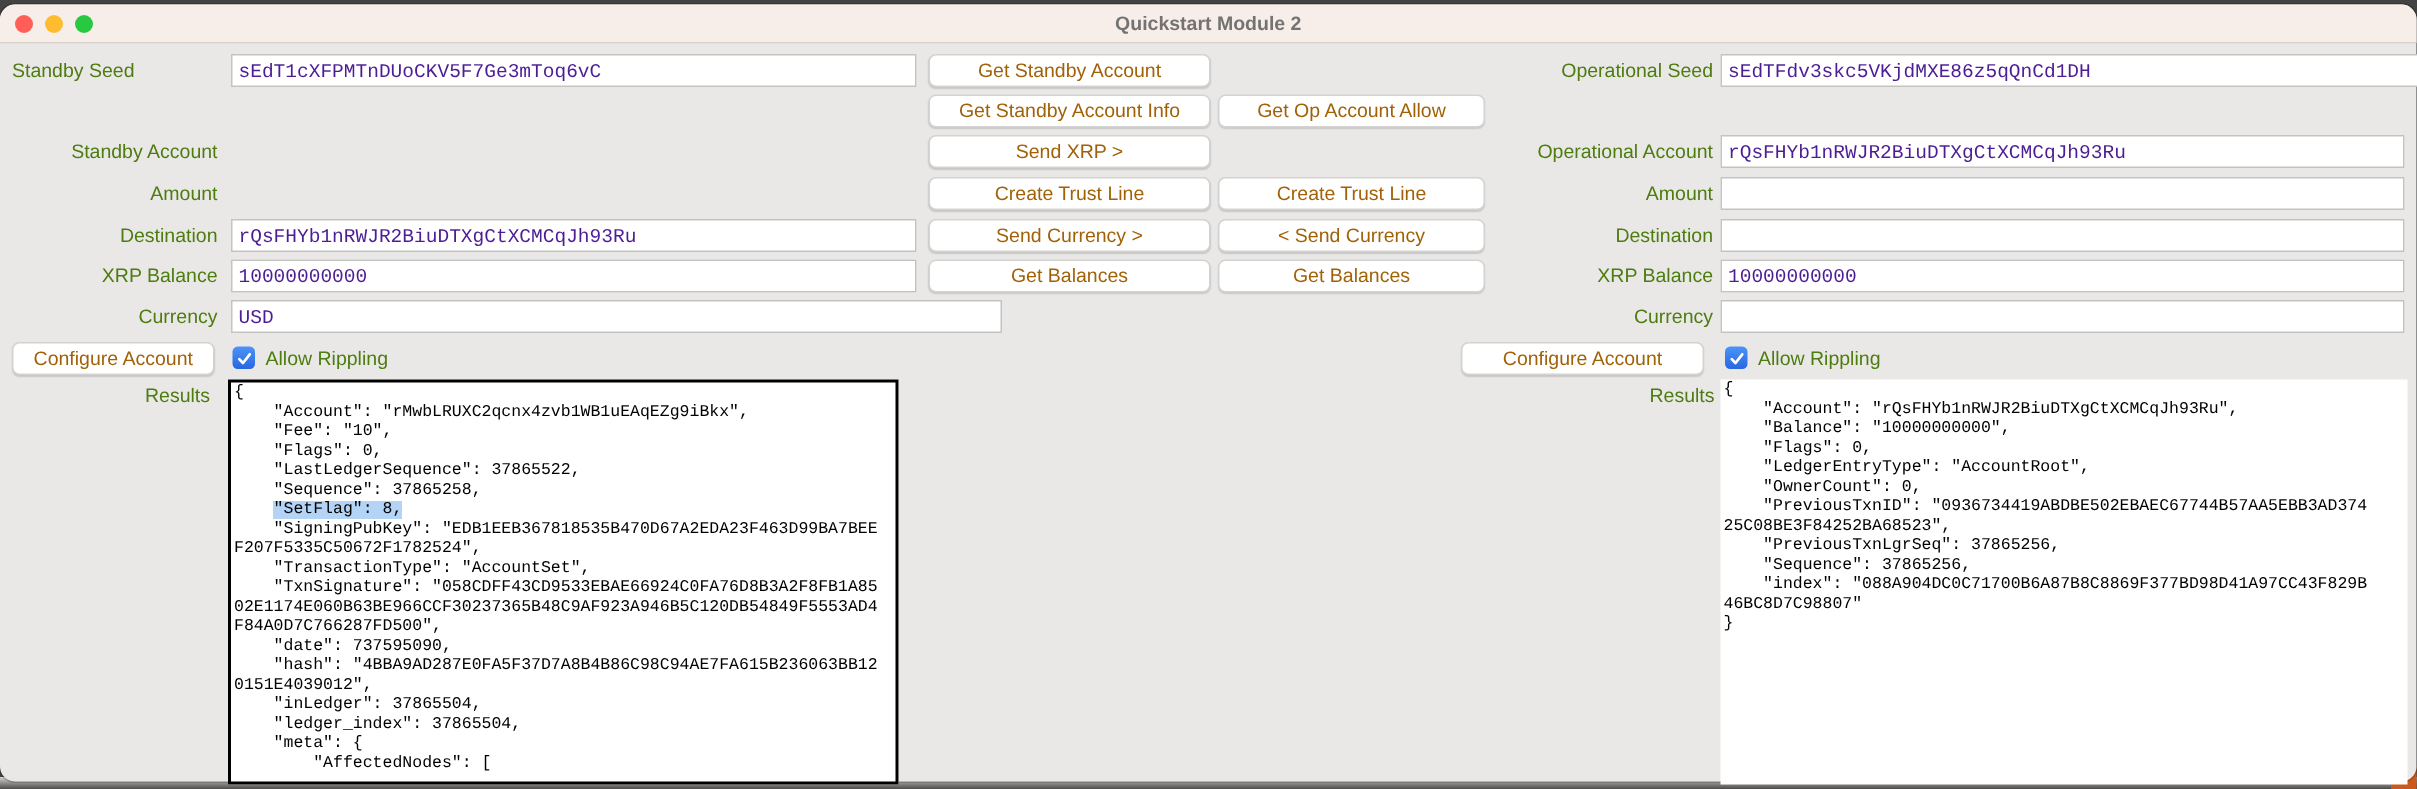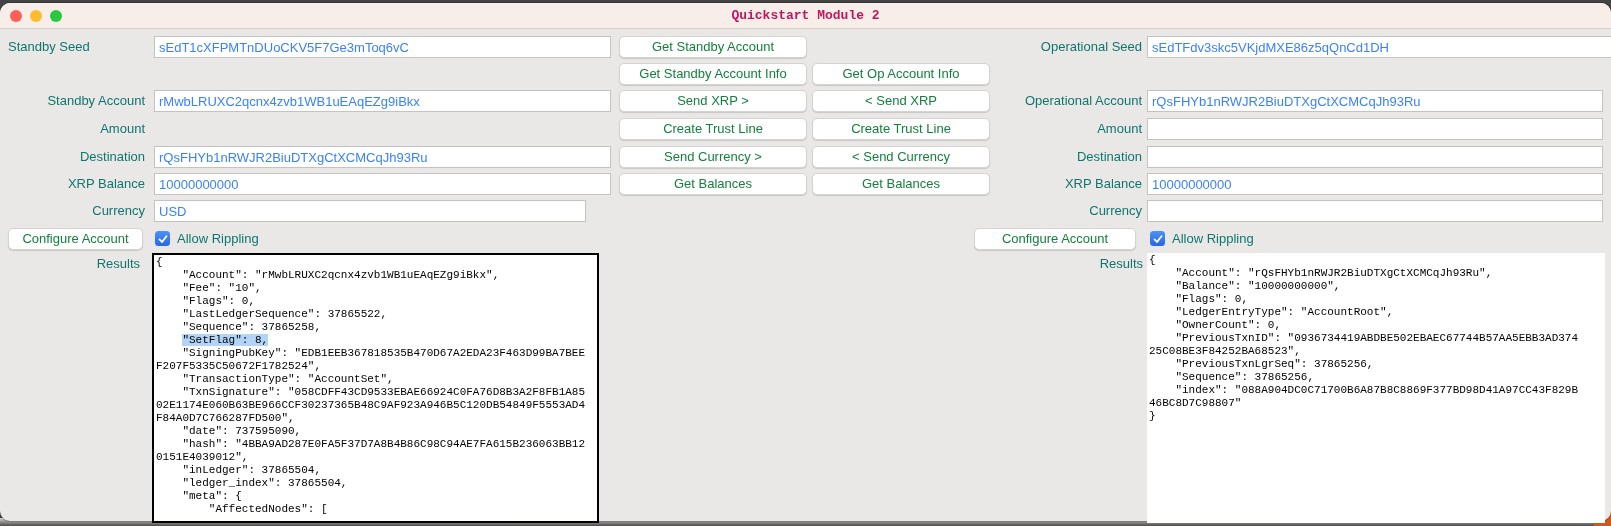--- a/index.html
+++ b/index.html
@@ -4,33 +4,33 @@
 <style>
   html,body{margin:0;padding:0;width:1611px;height:526px;overflow:hidden;
     background:#434343;font-family:"Liberation Sans",sans-serif;}
   .desktop-strip{position:absolute;left:0;bottom:0;width:1611px;height:8px;
     background:linear-gradient(#d8d6d3 0%,#8a8885 55%,#4e4c4a 100%);}
   .desktop-corner{position:absolute;right:0;bottom:0;width:17px;height:15px;background:#cc5a1e;}
   .window{position:absolute;left:0;top:3px;width:1611px;height:518px;background:#e9e8e7;
     border-radius:10px;box-shadow:0 0 0 1px rgba(0,0,0,.18);}
   .titlebar{position:absolute;left:0;top:0;width:100%;height:25px;background:#f7eee9;
     border-bottom:1px solid #d8d0ca;border-radius:10px 10px 0 0;box-sizing:content-box;}
-  .title{line-height:25px;text-align:center;font-weight:bold;font-size:13px;color:#be185d;font-family:Liberation Mono, monospace;}
+  .title{line-height:25px;text-align:center;font-weight:bold;font-size:13px;color:#737373;}
   .lights{position:absolute;left:10px;top:7px;display:flex;gap:8px;}
   .light{width:12px;height:12px;border-radius:50%;}
   .light-close{background:#ff5f57;}
   .light-min{background:#febc2e;}
   .light-zoom{background:#28c840;}
-  .label{position:absolute;font-size:13px;color:#0f766e;height:22px;line-height:22px;white-space:nowrap;}
+  .label{position:absolute;font-size:13px;color:#4d7c0f;height:22px;line-height:22px;white-space:nowrap;}
   .ra{text-align:right;}
   .entry{position:absolute;height:22px;background:#fff;border:1px solid #c4c3c2;
-    font-family:Liberation Sans, sans-serif;font-size:13px;color:#3b82f6;
+    font-family:Liberation Mono, monospace;font-size:13px;color:#4c1d95;
     padding:0 4px;box-sizing:border-box;outline:none;}
   .btn{position:absolute;height:22px;background:#fff;border:1px solid #d4d3d2;border-radius:5px;
-    font-family:"Liberation Sans",sans-serif;font-size:13px;color:#15803d;
+    font-family:"Liberation Sans",sans-serif;font-size:13px;color:#a16207;
     box-shadow:0 1px 1px rgba(0,0,0,.14);padding:0;line-height:20px;text-align:center;cursor:default;}
   .checkbox{position:absolute;width:15px;height:15px;border-radius:3.5px;
     background:#fff;border:1px solid #bbb;box-sizing:border-box;}
   .checkbox.checked{background:linear-gradient(#4b93f8,#2767e2);border:none;}
   .checkbox svg{display:none;position:absolute;left:1.5px;top:1.5px;}
   .checkbox.checked svg{display:block;}
   .results-box{position:absolute;background:#fff;top:250px;height:270px;box-sizing:border-box;}
   .results-left-box{left:152px;width:447px;border:2px solid #000;}
   .results-right-box{left:1147px;width:458px;}
   pre.results{margin:0;padding:1px 0 0 2px;font-family:"Liberation Mono",monospace;
@@ -56,34 +56,32 @@
 
   <div class="label" style="left:8px;top:33px;">Standby Seed</div>
   <div class="label ra" style="left:0;top:87px;width:145px;">Standby Account</div>
   <div class="label ra" style="left:0;top:115px;width:145px;">Amount</div>
   <div class="label ra" style="left:0;top:143px;width:145px;">Destination</div>
   <div class="label ra" style="left:0;top:170px;width:145px;">XRP Balance</div>
   <div class="label ra" style="left:0;top:197px;width:145px;">Currency</div>
   <div class="label ra" style="left:0;top:250px;width:140px;">Results</div>
 
   <input class="entry" style="left: 154px; top: 33px; width: 457px;" value="sEdT1cXFPMTnDUoCKV5F7Ge3mToq6vC">
-  <input class="entry" style="left: 154px; top: 87px; width: 457px;" value="rMwbLRUXC2qcnx4zvb1WB1uEAqEZg9iBkx">
   <input class="entry" style="left: 154px; top: 143px; width: 457px;" value="rQsFHYb1nRWJR2BiuDTXgCtXCMCqJh93Ru">
   <input class="entry" style="left: 154px; top: 170px; width: 457px;" value="10000000000">
-  <input class="entry" style="left: 154px; top: 197px; width: 432px;" value="USD">
+  <input class="entry" style="left: 154px; top: 197px; width: 514px;" value="USD">
 
   <button class="btn" style="left:619px;top:33px;width:188px;">Get Standby Account</button>
   <button class="btn" style="left:619px;top:87px;width:188px;">Send XRP &gt;</button>
   <button class="btn" style="left:619px;top:60px;width:188px;">Get Standby Account Info</button>
   <button class="btn" style="left:619px;top:115px;width:188px;">Create Trust Line</button>
   <button class="btn" style="left:619px;top:143px;width:188px;">Send Currency &gt;</button>
   <button class="btn" style="left:619px;top:170px;width:188px;">Get Balances</button>
 
-  <button class="btn" style="left:812px;top:60px;width:178px;">Get Op Account Info</button>
-  <button class="btn" style="left:812px;top:87px;width:178px;">&lt; Send XRP</button>
+  <button class="btn" style="left:812px;top:60px;width:178px;">Get Op Account Allow</button>
   <button class="btn" style="left:812px;top:115px;width:178px;">Create Trust Line</button>
   <button class="btn" style="left:812px;top:143px;width:178px;">&lt; Send Currency</button>
   <button class="btn" style="left:812px;top:170px;width:178px;">Get Balances</button>
 
   <div class="label ra" style="left:990px;top:33px;width:152px;">Operational Seed</div>
   <div class="label ra" style="left:990px;top:87px;width:152px;">Operational Account</div>
   <div class="label ra" style="left:990px;top:115px;width:152px;">Amount</div>
   <div class="label ra" style="left:990px;top:143px;width:152px;">Destination</div>
   <div class="label ra" style="left:990px;top:170px;width:152px;">XRP Balance</div>
   <div class="label ra" style="left:990px;top:197px;width:152px;">Currency</div>

